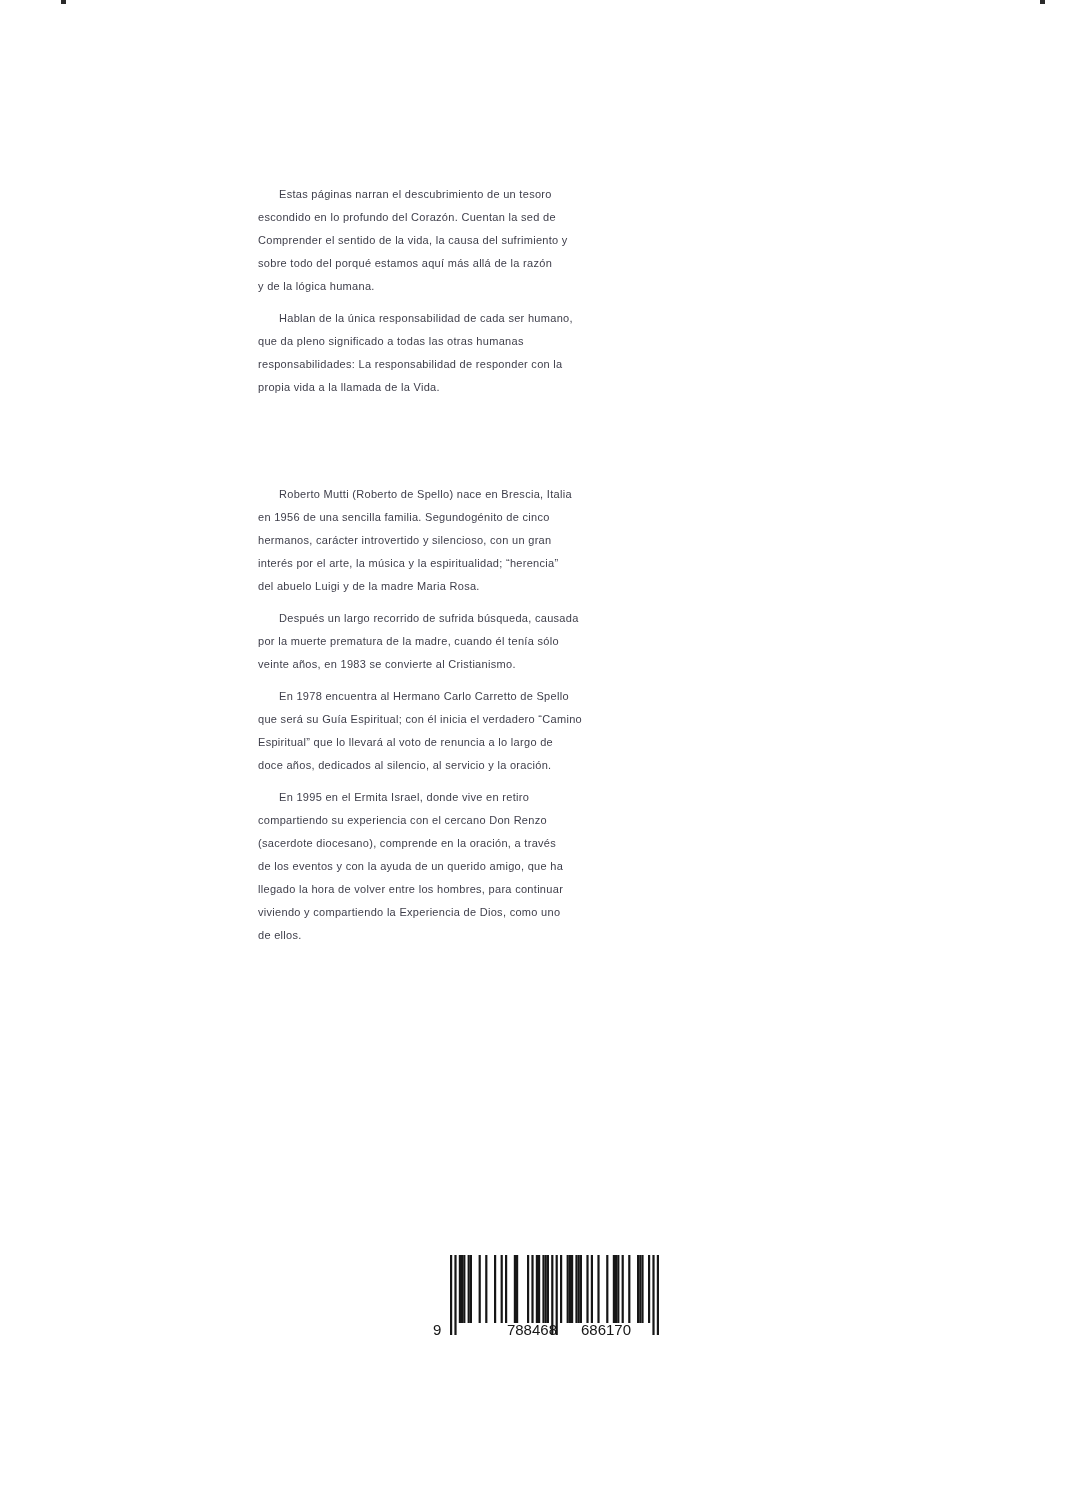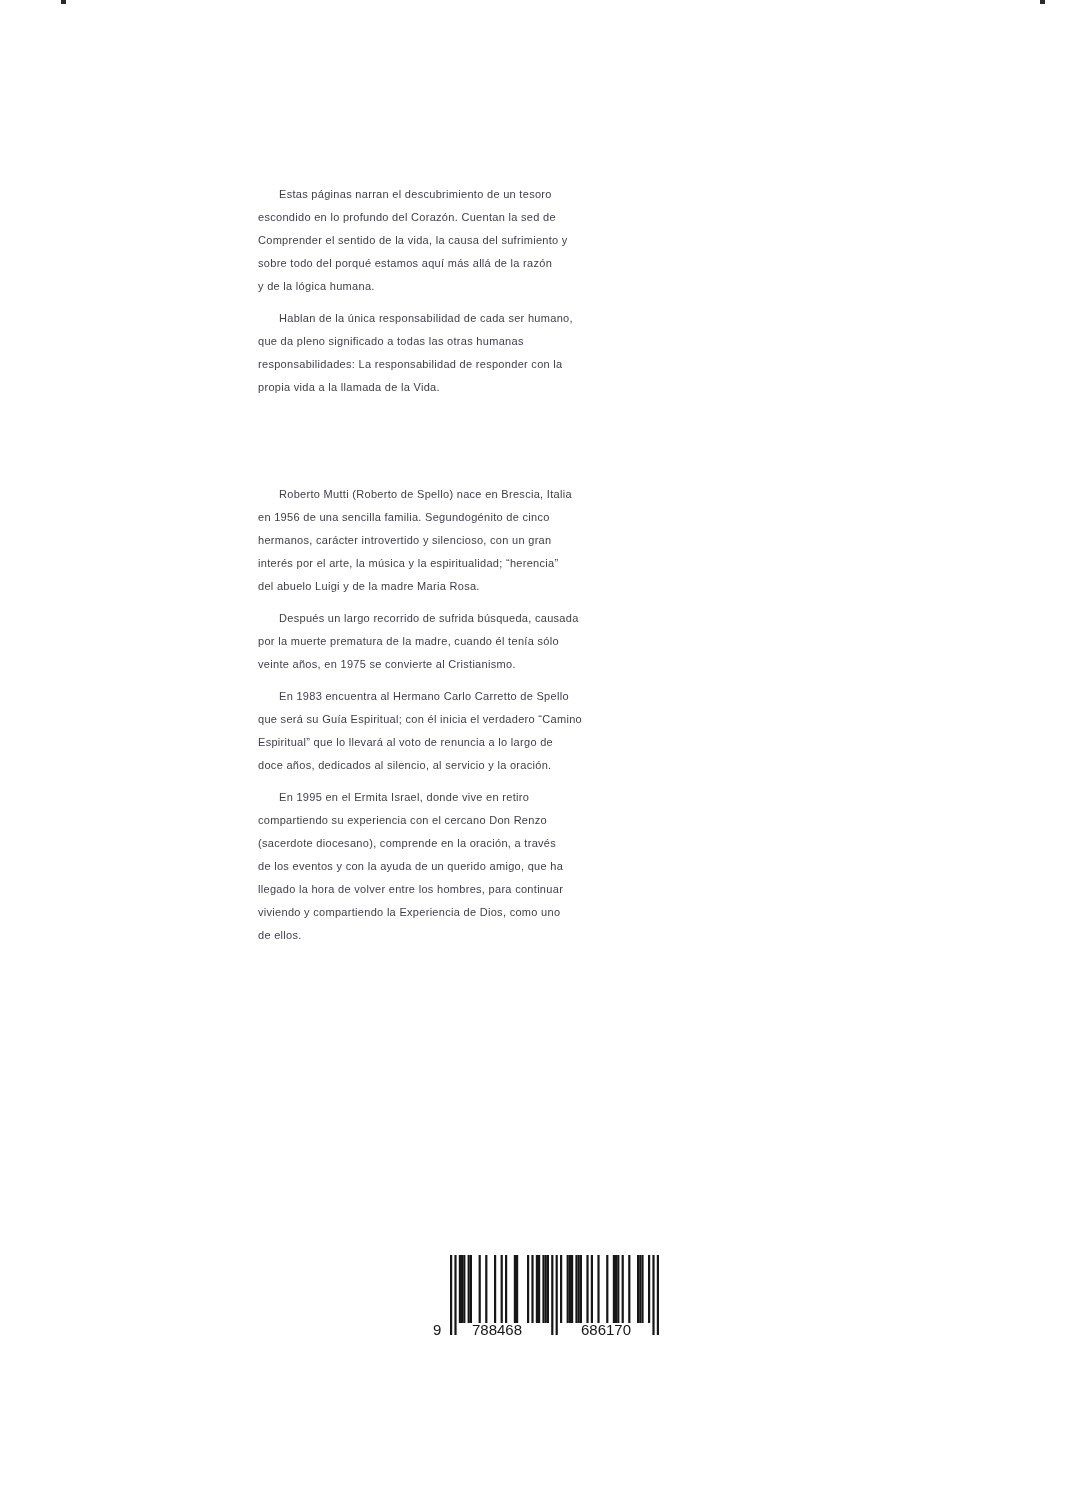--- a/index.html
+++ b/index.html
@@ -55,21 +55,21 @@
   }
   .barcode-digits {
     position: absolute;
     top: 67px;
     color: var(--barcode-color, #111111);
     font-size: 15px;
     line-height: 15px;
     font-family: "Liberation Sans", sans-serif;
   }
   #bc-first { left: 0; width: 14px; text-align: left; }
-  #bc-left  { left: 39px;  width: 92px; text-align: left; }
+  #bc-left  { left: 32px;  width: 92px; text-align: right; }
   #bc-right { left: 127px; width: 92px; text-align: center; }
 </style>
 </head>
 <body>
 
 <div>
 
   <div class="crop-mark" id="crop-left"></div>
   <div class="crop-mark" id="crop-right"></div>
 
@@ -83,22 +83,22 @@
 que da pleno significado a todas las otras humanas
 responsabilidades: La responsabilidad de responder con la
 propia vida a la llamada de la Vida.</p>
     <p class="para gap-large">Roberto Mutti (Roberto de Spello) nace en Brescia, Italia
 en 1956 de una sencilla familia. Segundogénito de cinco
 hermanos, carácter introvertido y silencioso, con un gran
 interés por el arte, la música y la espiritualidad; “herencia”
 del abuelo Luigi y de la madre Maria Rosa.</p>
     <p class="para">Después un largo recorrido de sufrida búsqueda, causada
 por la muerte prematura de la madre, cuando él tenía sólo
-veinte años, en 1975 se convierte al Cristianismo.</p>
-    <p class="para">En 1983 encuentra al Hermano Carlo Carretto de Spello
+veinte años, en 1983 se convierte al Cristianismo.</p>
+    <p class="para">En 1978 encuentra al Hermano Carlo Carretto de Spello
 que será su Guía Espiritual; con él inicia el verdadero “Camino
 Espiritual” que lo llevará al voto de renuncia a lo largo de
 doce años, dedicados al silencio, al servicio y la oración.</p>
     <p class="para">En 1995 en el Ermita Israel, donde vive en retiro
 compartiendo su experiencia con el cercano Don Renzo
 (sacerdote diocesano), comprende en la oración, a través
 de los eventos y con la ayuda de un querido amigo, que ha
 llegado la hora de volver entre los hombres, para continuar
 viviendo y compartiendo la Experiencia de Dios, como uno
 de ellos.</p>

